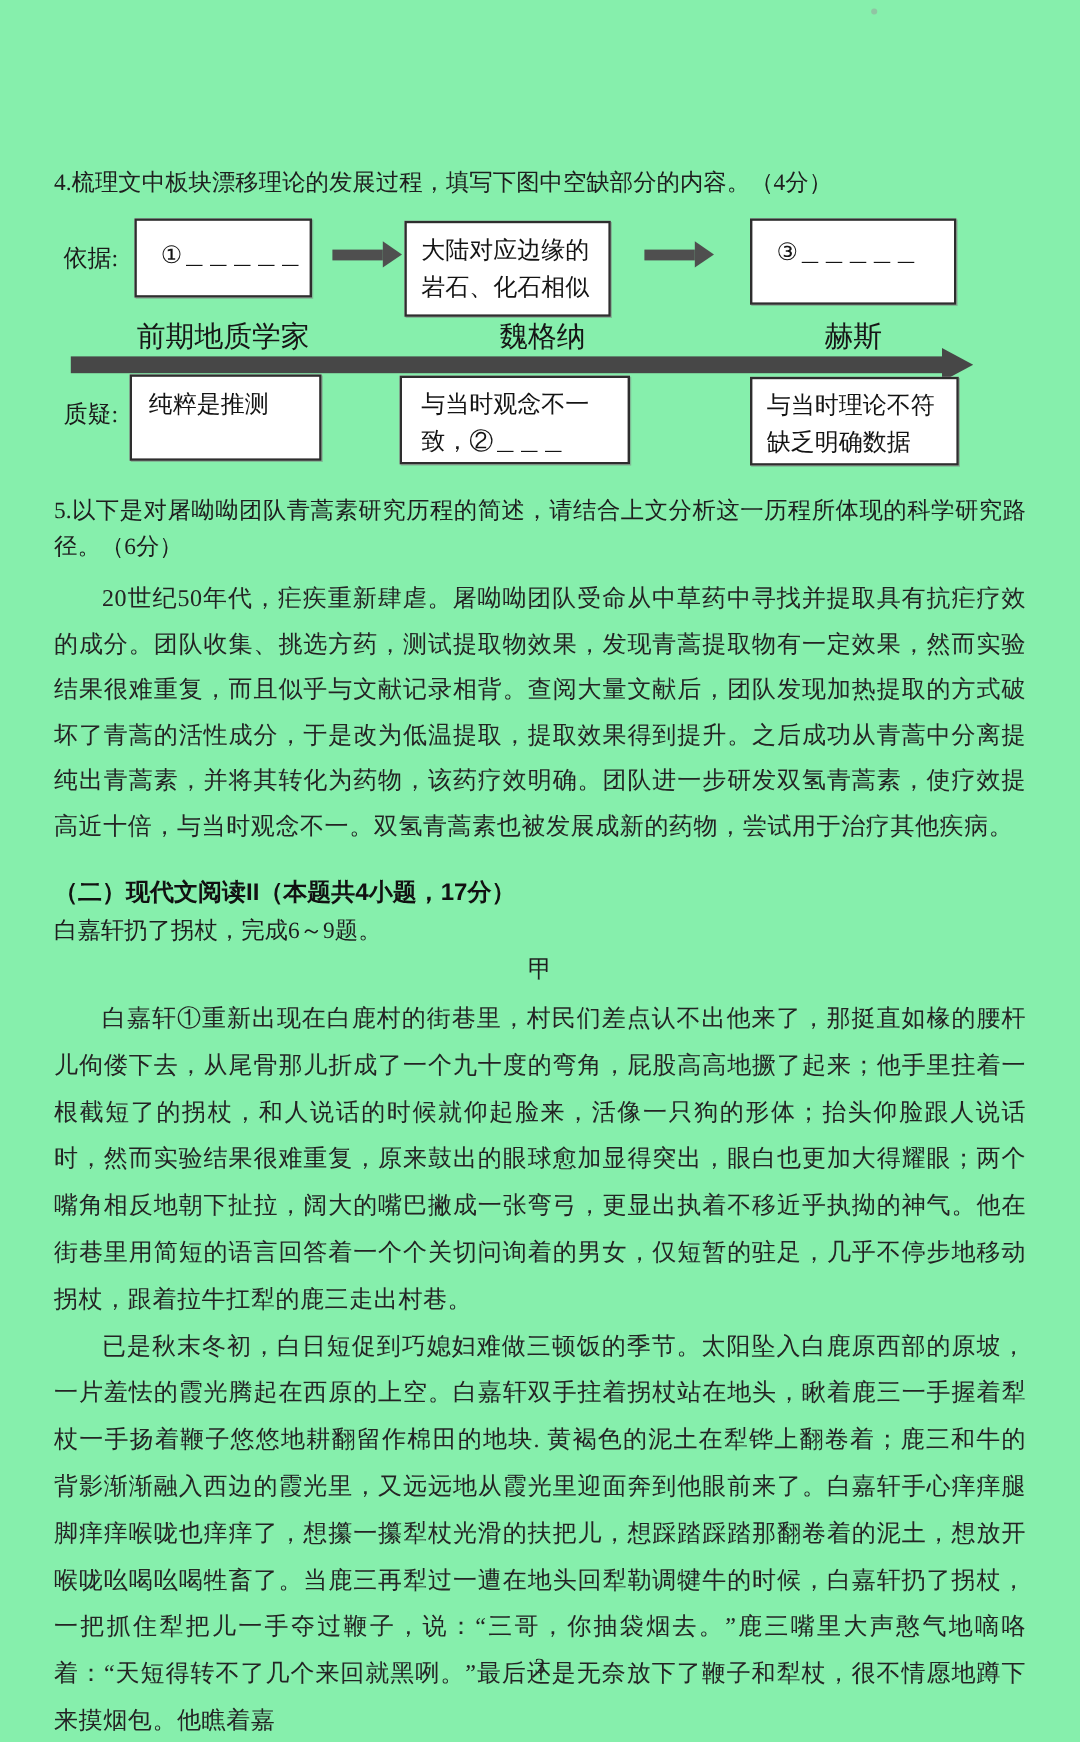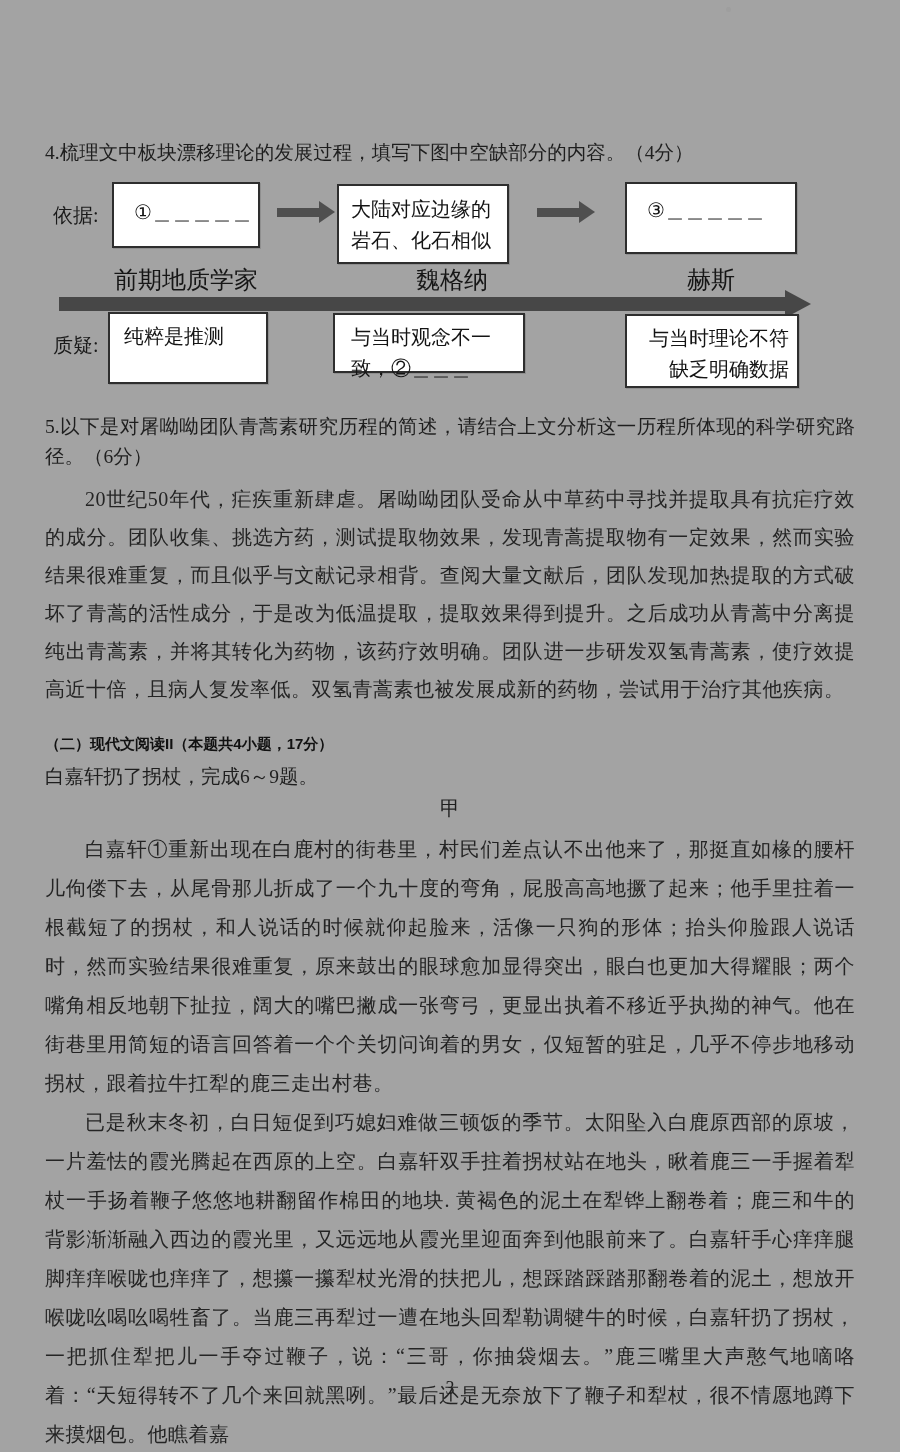--- a/index.html
+++ b/index.html
@@ -1,21 +1,21 @@
 <!DOCTYPE html>
 <html><head>
 <meta charset="utf-8">
 <style>
   html,body{margin:0;padding:0;background:#ffffff;}
   .page{
     position:relative;
     width:900px;height:1452px;
     box-sizing:border-box;
     padding:140px 45px 0 45px;
-    background:#a3a3a3;
+    background:#86efac;
     color:#1e1e1e;
     font-family:"Liberation Serif","DejaVu Serif",serif;
     overflow:hidden;
   }
   .artifact{
     position:absolute;top:7px;left:726px;
     width:5px;height:5px;border-radius:50%;
     background:#9a9a9a;opacity:.5;
   }
   .q-song{
@@ -26,40 +26,40 @@
   .kai{
     margin:0;font-size:20px;letter-spacing:.5px;
     text-align:justify;color:#242424;
   }
   .kai.p-art{margin-top:8px;line-height:38px;text-indent:2em;}
   .kai.p-jia{line-height:39px;text-indent:2em;}
   .kai.p-jia.first{margin-top:10px;}
   .sec-header{
     margin:22px 0 0 0;
     font-family:"Liberation Sans","DejaVu Sans",sans-serif;
-    font-weight:bold;font-size:15px;line-height:28px;color:#111;
+    font-weight:bold;font-size:20px;line-height:28px;color:#111;
   }
   .instruction{margin-top:6px;line-height:26px;}
   .part-label{margin:6px 0 0 0;font-size:20px;line-height:24px;text-align:center;}
   
   .flowchart{position:relative;height:212px;margin-top:14px;font-size:20px;}
   .fc-side-label{position:absolute;font-size:20px;color:#1a1a1a;}
   .fc-box{
     position:absolute;box-sizing:border-box;
     border:2px solid #2e2e2e;background:#fff;
     box-shadow:1px 1px 0 rgba(120,120,120,.45);
     color:#141414;
   }
   .fc-box .ln{white-space:nowrap;}
   .b-blank1{padding:15px 8px 0 20px;}
   .b-mid{padding:8px 10px 0 12px;line-height:31px;}
   .b-blank3{padding:13px 8px 0 20px;}
   .qb1{padding:9px 8px 12px 14px;}
   .qb2{padding:7px 8px 0 16px;line-height:31px;}
-  .qb3{padding:7px 8px 0 12px;line-height:31px;text-align:right;}
+  .qb3{padding:7px 8px 0 12px;line-height:31px;}
   .fc-name{position:absolute;top:84px;text-align:center;font-size:24px;color:#161616;}
   .fc-arrow{position:absolute;display:flex;align-items:center;height:22px;}
   .fc-arrow .shaft{width:42px;height:9px;background:#4f4f4f;}
   .fc-arrow .head{
     width:0;height:0;
     border-left:16px solid #4f4f4f;
     border-top:11px solid transparent;
     border-bottom:11px solid transparent;
   }
   .big-arrow{position:absolute;left:14px;top:110px;display:flex;align-items:center;height:28px;}
@@ -118,34 +118,34 @@
       <span class="shaft"></span>
         <span class="head"></span>
     </div>
 
     <span class="fc-side-label" style="left:8px;top:152px;">质疑:</span>
 
     <div class="fc-box qb1" style="left:63px;top:132px;width:160px;height:72px;">
       <div class="ln">纯粹是推测</div>
     </div>
 
-    <div class="fc-box qb2" style="left:288px;top:133px;width:192px;height:60px;">
+    <div class="fc-box qb2" style="left:288px;top:133px;width:192px;height:74px;">
       <div class="ln">与当时观念不一</div>
       <div class="ln">致，②＿＿＿</div>
     </div>
 
     <div class="fc-box qb3" style="left:580px;top:134px;width:174px;height:74px;">
       <div class="ln">与当时理论不符</div>
       <div class="ln">缺乏明确数据</div>
     </div>
   </div>
 
   <p class="q-song q5">5.以下是对屠呦呦团队青蒿素研究历程的简述，请结合上文分析这一历程所体现的科学研究路径。（6分）</p>
 
-  <p class="kai p-art">20世纪50年代，疟疾重新肆虐。屠呦呦团队受命从中草药中寻找并提取具有抗疟疗效的成分。团队收集、挑选方药，测试提取物效果，发现青蒿提取物有一定效果，然而实验结果很难重复，而且似乎与文献记录相背。查阅大量文献后，团队发现加热提取的方式破坏了青蒿的活性成分，于是改为低温提取，提取效果得到提升。之后成功从青蒿中分离提纯出青蒿素，并将其转化为药物，该药疗效明确。团队进一步研发双氢青蒿素，使疗效提高近十倍，且病人复发率低。双氢青蒿素也被发展成新的药物，尝试用于治疗其他疾病。</p>
+  <p class="kai p-art">20世纪50年代，疟疾重新肆虐。屠呦呦团队受命从中草药中寻找并提取具有抗疟疗效的成分。团队收集、挑选方药，测试提取物效果，发现青蒿提取物有一定效果，然而实验结果很难重复，而且似乎与文献记录相背。查阅大量文献后，团队发现加热提取的方式破坏了青蒿的活性成分，于是改为低温提取，提取效果得到提升。之后成功从青蒿中分离提纯出青蒿素，并将其转化为药物，该药疗效明确。团队进一步研发双氢青蒿素，使疗效提高近十倍，与当时观念不一。双氢青蒿素也被发展成新的药物，尝试用于治疗其他疾病。</p>
 
   <p class="sec-header">（二）现代文阅读II（本题共4小题，17分）</p>
 
   <p class="q-song instruction">白嘉轩扔了拐杖，完成6～9题。</p>
 
   <p class="part-label">甲</p>
 
   <p class="kai p-jia first">白嘉轩①重新出现在白鹿村的街巷里，村民们差点认不出他来了，那挺直如椽的腰杆儿佝偻下去，从尾骨那儿折成了一个九十度的弯角，屁股高高地撅了起来；他手里拄着一根截短了的拐杖，和人说话的时候就仰起脸来，活像一只狗的形体；抬头仰脸跟人说话时，然而实验结果很难重复，原来鼓出的眼球愈加显得突出，眼白也更加大得耀眼；两个嘴角相反地朝下扯拉，阔大的嘴巴撇成一张弯弓，更显出执着不移近乎执拗的神气。他在街巷里用简短的语言回答着一个个关切问询着的男女，仅短暂的驻足，几乎不停步地移动拐杖，跟着拉牛扛犁的鹿三走出村巷。</p>
 
   <p class="kai p-jia">已是秋末冬初，白日短促到巧媳妇难做三顿饭的季节。太阳坠入白鹿原西部的原坡，一片羞怯的霞光腾起在西原的上空。白嘉轩双手拄着拐杖站在地头，瞅着鹿三一手握着犁杖一手扬着鞭子悠悠地耕翻留作棉田的地块. 黄褐色的泥土在犁铧上翻卷着；鹿三和牛的背影渐渐融入西边的霞光里，又远远地从霞光里迎面奔到他眼前来了。白嘉轩手心痒痒腿脚痒痒喉咙也痒痒了，想攥一攥犁杖光滑的扶把儿，想踩踏踩踏那翻卷着的泥土，想放开喉咙吆喝吆喝牲畜了。当鹿三再犁过一遭在地头回犁勒调犍牛的时候，白嘉轩扔了拐杖，一把抓住犁把儿一手夺过鞭子，说：“三哥，你抽袋烟去。”鹿三嘴里大声憨气地嘀咯着：“天短得转不了几个来回就黑咧。”最后还是无奈放下了鞭子和犁杖，很不情愿地蹲下来摸烟包。他瞧着嘉</p>

